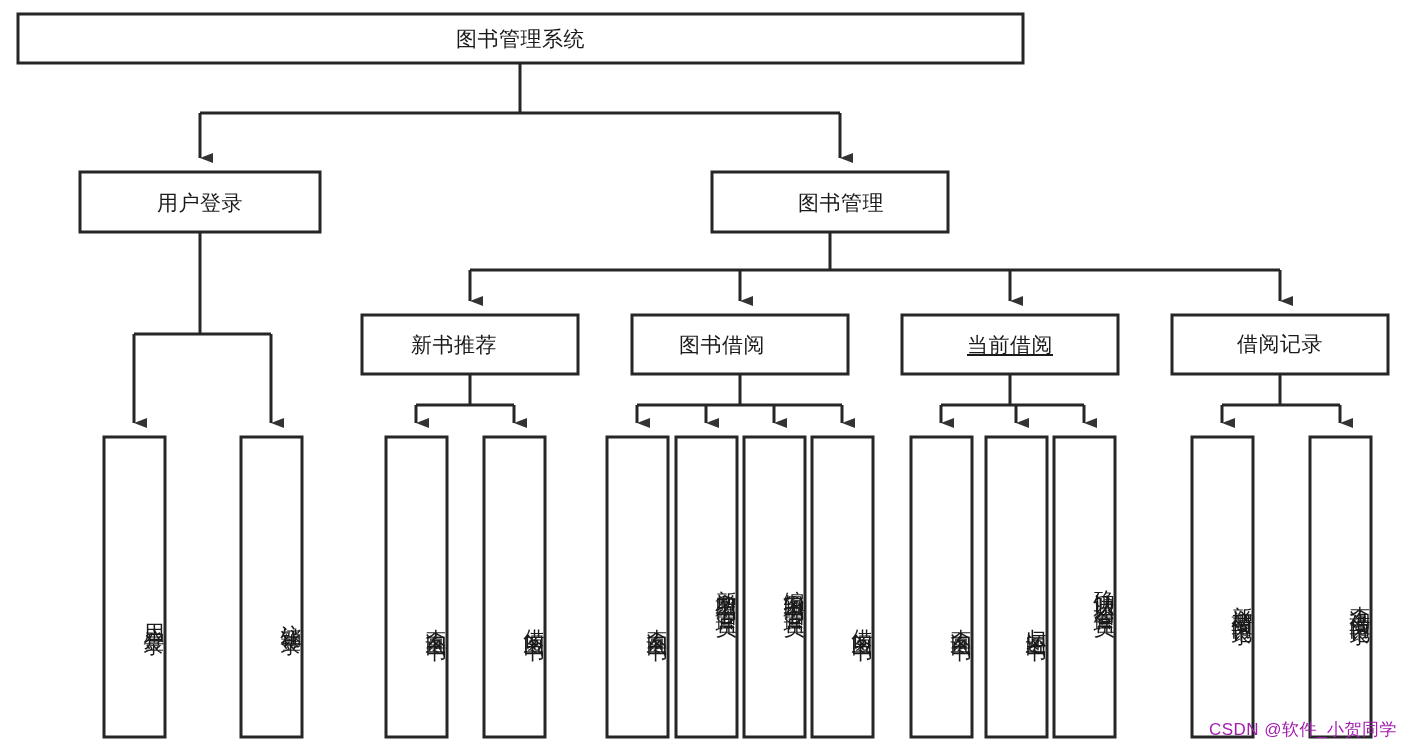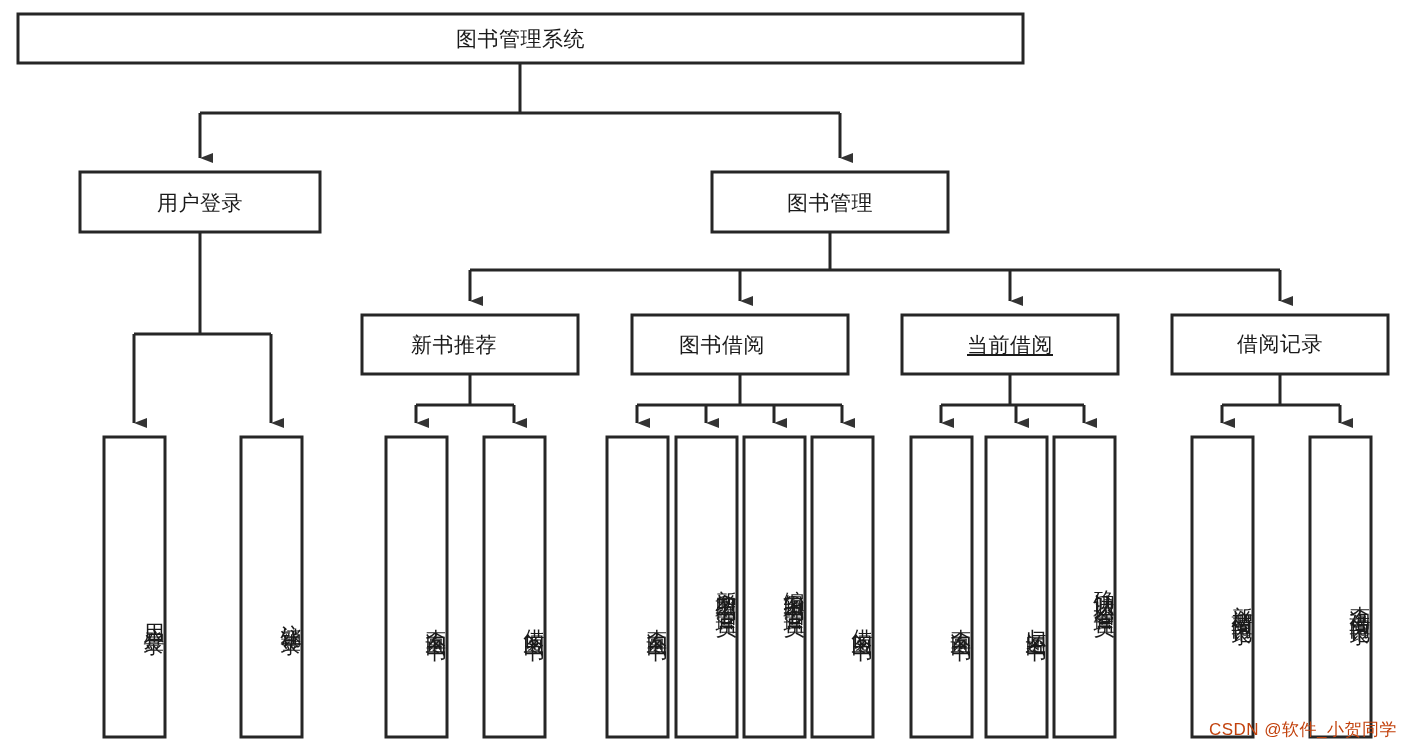--- a/index.html
+++ b/index.html
@@ -66,21 +66,21 @@
     letter-spacing: 4px;
     line-height: 1;
     white-space: nowrap;
     user-select: none;
   }
   .watermark {
     position: absolute;
     right: 8px;
     bottom: 6px;
     font-size: 17px;
-    color: #c2410c;
+    color: #a21caf;
     letter-spacing: 0.5px;
     white-space: nowrap;
     user-select: none;
   }
 </style>
 </head>
 <body>
 
 <div id="diagram-root">
 
@@ -171,21 +171,21 @@
     <rect class="node-box" x="1054" y="437" width="61" height="300"></rect>
 
     <rect class="node-box" x="1192" y="437" width="61" height="300"></rect>
     <rect class="node-box" x="1310" y="437" width="61" height="300"></rect>
   </svg>
 
   <div class="node-label-h" style="left:18px; top:14px; width:1005px; height:49px;">图书管理系统</div>
 
   <div class="node-label-h" style="left:80px; top:172px; width:240px; height:60px;">用户登录</div>
 
-  <div class="node-label-h" style="left:712px; top:172px; width:236px; height:60px;">图书管理</div>
+  <div class="node-label-h" style="left:712px; top:172px; width:236px; height:60px;padding-left:11px;">图书管理</div>
 
   <div class="node-label-h" style="left:362px; top:315px; width:184px; height:59px;">新书推荐</div>
 
   <div class="node-label-h" style="left:632px; top:315px; width:180px; height:59px;">图书借阅</div>
 
   <div class="node-label-h" style="left:902px; top:315px; width:216px; height:59px;text-decoration:underline;">当前借阅</div>
 
   <div class="node-label-h" style="left:1172px; top:315px; width:216px; height:57px;">借阅记录</div>
 
   <div class="node-label-v" style="left:104px; top:500px; width:61px; height:230px;">用户登录</div>

